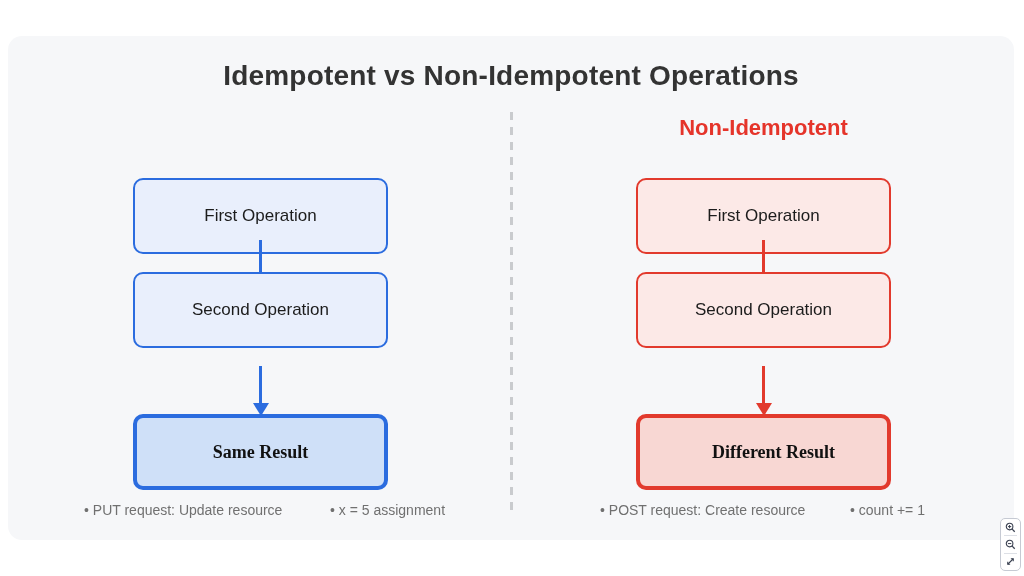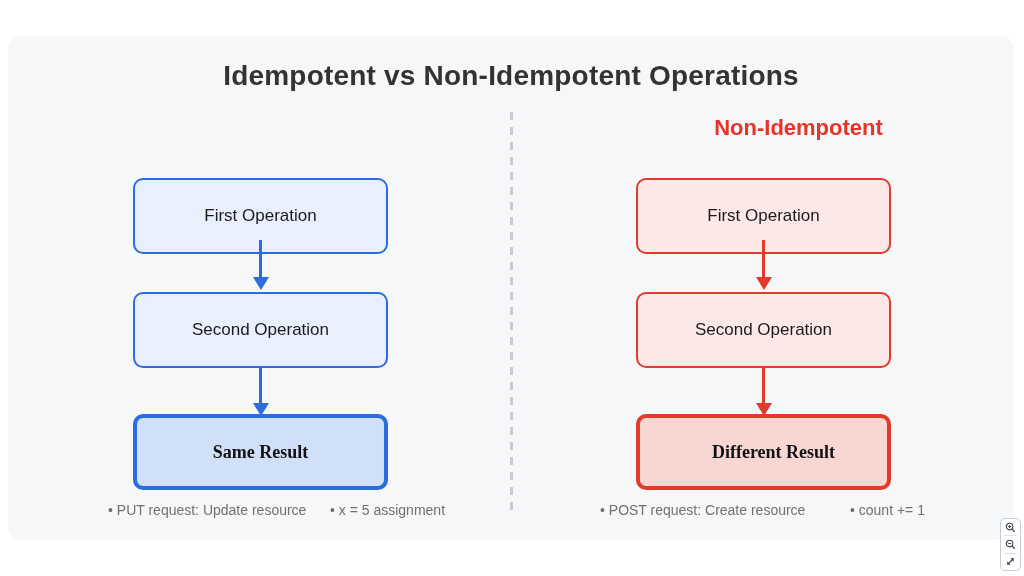--- a/index.html
+++ b/index.html
@@ -9,36 +9,36 @@
 
   .card { position:absolute; left:8px; top:36px; width:1006px; height:504px;
           background:#f6f7f9; border-radius:14px; }
 
   .title { position:absolute; left:0; top:24px; width:1006px; text-align:center;
            font-size:28px; font-weight:bold; color:#333333; letter-spacing:0.2px; }
 
   .col-header { position:absolute; width:255px; text-align:center; top:79px;
                 font-size:22px; font-weight:bold; }
   .col-header.blue { left:125px; color:#1d6ce8; }
-  .col-header.red  { left:663px; color:#e5342a; }
+  .col-header.red  { left:628px; color:#e5342a; }
 
   .divider { position:absolute; left:502px; top:76px; width:3px; height:400px;
              background:repeating-linear-gradient(to bottom,#c9cbce 0px,#c9cbce 8px,transparent 8px,transparent 15px); }
 
   .node { position:absolute; width:255px; height:76px; border-radius:10px;
           display:flex; align-items:center; justify-content:center;
           font-size:17px; color:#1c1c1c; }
   .node.blue { background:#e9effc; border:2px solid #2b6cdf; }
   .node.red  { background:#fce9e7; border:2px solid #e23a2d; }
   .node.result { font-weight:bold; font-size:18px; color:#111111; }
   .node.result.blue { background:#cfe0f8; border:4px solid #2b6cdf; }
   .node.result.red  { background:#f8d7d3; border:4px solid #e23a2d;padding-left:20px; }
 
   .lcol { left:125px; } .rcol { left:628px; }
-  .row1 { top:142px; } .row2 { top:256px; } .row3 { top:378px;font-family:Liberation Serif, serif; }
+  .row1 { top:142px; } .row2 { top:236px; } .row3 { top:378px;font-family:Liberation Serif, serif; }
 
   .arrow { position:absolute; width:16px; }
   .arrow .shaft { position:absolute; left:6.5px; top:0; width:3px; height:38px; }
   .arrow .head  { position:absolute; left:0; top:37px; width:0; height:0;
                   border-left:8px solid transparent; border-right:8px solid transparent;
                   border-top:13px solid; }
   .arrow.blue .shaft { background:#2b6cdf; }
   .arrow.blue .head  { border-top-color:#2b6cdf; }
   .arrow.red  .shaft { background:#e23a2d; }
   .arrow.red  .head  { border-top-color:#e23a2d; }
@@ -77,21 +77,21 @@
       <span>Second Operation</span>
     </div>
     <div class="arrow blue a-l a-row2">
       <div class="shaft"></div>
       <div class="head"></div>
     </div>
     <div class="node result blue lcol row3">
       <span>Same Result</span>
     </div>
 
-    <span class="note" style="left:100px;">• PUT request: Update resource</span>
+    <span class="note" style="left:76px;">• PUT request: Update resource</span>
     <span class="note" style="left:322px;">• x = 5 assignment</span>
 
     <div class="col-header red">Non-Idempotent</div>
 
     <div class="node red rcol row1">
       <span>First Operation</span>
     </div>
     <div class="arrow red a-r a-row1">
       <div class="shaft"></div>
       <div class="head"></div>

